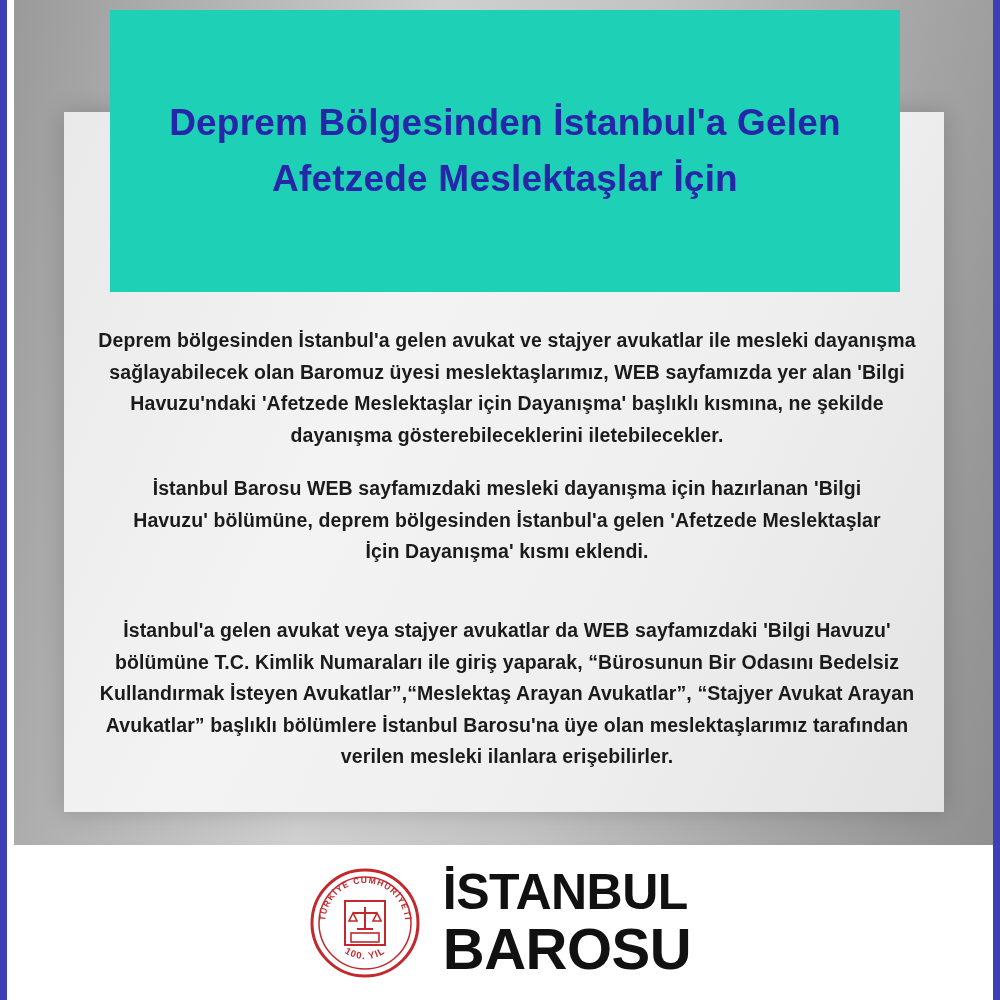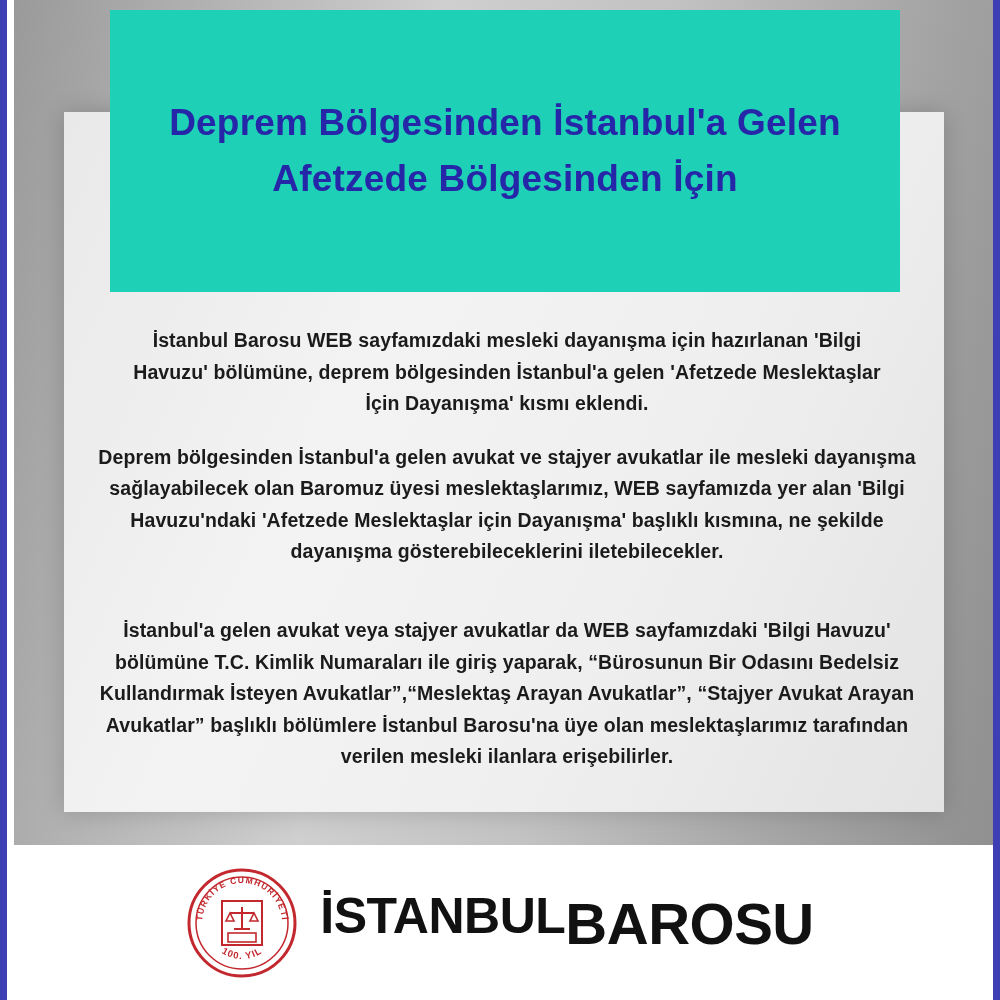--- a/index.html
+++ b/index.html
@@ -108,20 +108,21 @@
   .seal {
     position: relative;
     width: 112px;
     height: 112px;
     flex: 0 0 auto;
   }
   .seal svg { display: block; }
 
   .wordmark {
     display: flex;
+    flex-direction: column;
     justify-content: center;
     line-height: 0.98;
   }
   .wordmark .l1 {
     font-size: 50px;
     font-weight: bold;
     letter-spacing: -0.5px;
     color: #111111;
   }
   .wordmark .l2 {
@@ -136,26 +137,26 @@
 <body>
 
 <div class="poster">
 
   <div class="backdrop"></div>
 
   <div class="card"></div>
 
   <div class="title-band">
     <div class="title-line">Deprem Bölgesinden İstanbul'a Gelen</div>
-    <div class="title-line">Afetzede Bölgesinden İçin</div>
+    <div class="title-line">Afetzede Meslektaşlar İçin</div>
   </div>
 
   <div class="body-text">
+    <p class="para p2">Deprem bölgesinden İstanbul'a gelen avukat ve stajyer avukatlar ile mesleki dayanışma sağlayabilecek olan Baromuz üyesi meslektaşlarımız, WEB sayfamızda yer alan 'Bilgi Havuzu'ndaki 'Afetzede Meslektaşlar için Dayanışma' başlıklı kısmına, ne şekilde dayanışma gösterebileceklerini iletebilecekler.</p>
     <p class="para p1">İstanbul Barosu WEB sayfamızdaki mesleki dayanışma için hazırlanan 'Bilgi Havuzu' bölümüne, deprem bölgesinden İstanbul'a gelen 'Afetzede Meslektaşlar İçin Dayanışma' kısmı eklendi.</p>
-    <p class="para p2">Deprem bölgesinden İstanbul'a gelen avukat ve stajyer avukatlar ile mesleki dayanışma sağlayabilecek olan Baromuz üyesi meslektaşlarımız, WEB sayfamızda yer alan 'Bilgi Havuzu'ndaki 'Afetzede Meslektaşlar için Dayanışma' başlıklı kısmına, ne şekilde dayanışma gösterebileceklerini iletebilecekler.</p>
     <p class="para p3">İstanbul'a gelen avukat veya stajyer avukatlar da WEB sayfamızdaki 'Bilgi Havuzu' bölümüne T.C. Kimlik Numaraları ile giriş yaparak, “Bürosunun Bir Odasını Bedelsiz Kullandırmak İsteyen Avukatlar”,“Meslektaş Arayan Avukatlar”, “Stajyer Avukat Arayan Avukatlar” başlıklı bölümlere İstanbul Barosu'na üye olan meslektaşlarımız tarafından verilen mesleki ilanlara erişebilirler.</p>
   </div>
 
   <div class="footer">
 
     <div class="seal">
       <svg width="112" height="112" viewBox="0 0 112 112" aria-hidden="true">
         <circle cx="56" cy="56" r="53" fill="none" stroke="#c2282e" stroke-width="3"></circle>
         <circle cx="56" cy="56" r="46" fill="none" stroke="#c2282e" stroke-width="1.5"></circle>
         <rect x="36" y="34" width="40" height="44" fill="none" stroke="#c2282e" stroke-width="2"></rect>

